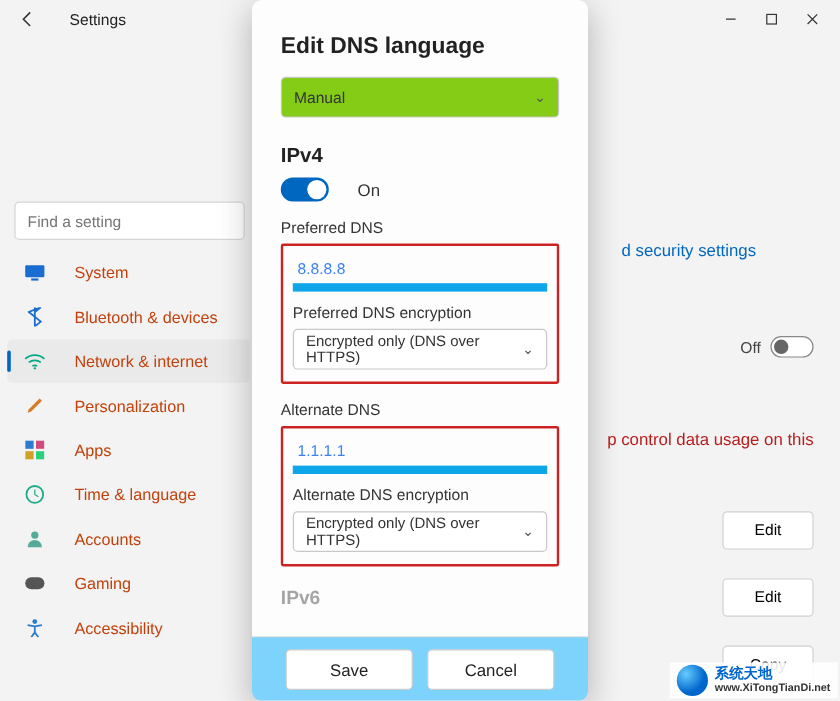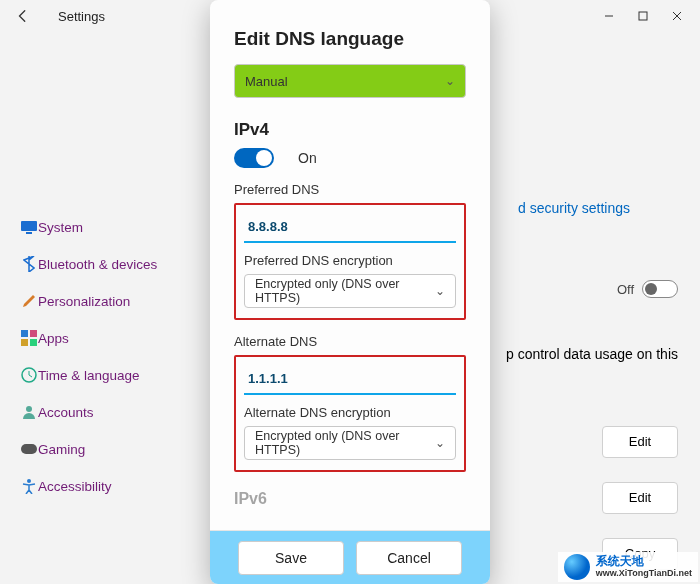--- a/index.html
+++ b/index.html
@@ -10,51 +10,51 @@
   .back-btn { width: 34px; height: 28px; display:flex; align-items:center; justify-content:center; color:#333; }
   .title { font-size: 13px; color:#222; margin-left: 6px; }
   .win-controls { margin-left: auto; display:flex; }
   .win-btn { width: 34px; height: 28px; display:flex; align-items:center; justify-content:center; color:#333; }
 
   
   .sidebar { position:absolute; left:0; top:32px; bottom:0; width:214px; padding: 90px 0 8px 0; overflow:hidden; }
   .search-box { position:absolute; top:136px; left:12px; width:192px; height:32px; background:#fff; border:1px solid #d6d6d6; border-radius:4px; }
   .search-box input { border:none; outline:none; width:100%; height:100%; padding:0 10px; font-size:13px; color:#666; background:transparent; }
   .nav-list { position:absolute; top:176px; left:0; right:0; }
-  .nav-item { display:flex; align-items:center; height:36px; padding:0 10px 0 14px; font-size:13.5px; color:#701a75; border-radius:4px; margin:1px 6px; cursor:pointer; gap:0; }
+  .nav-item { display:flex; align-items:center; height:36px; padding:0 10px 0 14px; font-size:13.5px; color:#c2410c; border-radius:4px; margin:1px 6px; cursor:pointer; gap:24px; }
   .nav-item.active { background:#eaeaea; position:relative; }
   .nav-item.active::before { content:""; position:absolute; left:0; top:9px; bottom:9px; width:3px; background:#0067c0; border-radius:3px; }
   .nav-icon { width:18px; height:18px; display:flex; align-items:center; justify-content:center; flex-shrink:0; }
   
   
   .main { position:absolute; left:214px; top:32px; right:0; bottom:0; padding:18px 24px; overflow:hidden; }
   .breadcrumb { font-size:24px; font-weight:600; color:#222; margin: 54px 0 18px; }
   .breadcrumb .sep { color:#777; margin:0 6px; font-weight:400; }
   .link-blue { color:#0067c0; font-size:14px; text-decoration:none; }
   .right-col { position:absolute; right:22px; }
   .toggle-row { top:248px; display:flex; align-items:center; gap:8px; font-size:13px; color:#444;}
   .toggle-off { width:36px; height:18px; border:1px solid #888; border-radius:9px; position:relative; background:#fff; }
   .toggle-off::after { content:""; position:absolute; left:2px; top:2px; width:12px; height:12px; background:#666; border-radius:50%; }
   .small-btn { top: 394px; width:76px; height:32px; background:#fff; border:1px solid #d0d0d0; border-radius:4px; font-size:13px; text-align:center; line-height:30px; }
   .small-btn.b2 { top: 450px; }
   .small-btn.b3 { top: 506px; }
-  .data-link { top: 314px; color:#000000; font-size:14px; white-space:nowrap; }
+  .data-link { top: 326px; color:#b91c1c; font-size:14px; white-space:nowrap; }
   .assign-label { top:456px; font-size:13.5px; color:#333; left:500px; }
   
   
   .modal { position:absolute; left:210px; top:0; width:280px; height:584px; background:#fdfdfd; border-radius:8px; box-shadow:0 8px 28px rgba(0,0,0,.28); padding:28px 24px 14px 24px; overflow:hidden; }
   .modal h2 { font-size:19px; font-weight:600; margin:0 0 14px; color:#222; }
   .select-box { width:100%; height:34px; border:1px solid #c8c8c8; border-radius:4px; background:#84cc16; display:flex; align-items:center; justify-content:space-between; padding:0 10px; font-size:13px; color:#333; }
   .chev { font-size:12px; color:#555; }
   .modal h3 { font-size:17px; font-weight:600; margin:22px 0 8px; color:#222; }
   .toggle-on-wrap { display:flex; align-items:center; gap:24px; font-size:14px; color:#333; margin-bottom:2px; }
   .toggle-on { width:40px; height:20px; background:#0067c0; border-radius:10px; position:relative; }
   .toggle-on::after { content:""; position:absolute; right:2px; top:2px; width:16px; height:16px; background:#fff; border-radius:50%; }
   .field-label { font-size:13px; color:#333; margin:14px 0 6px; }
-  .text-input { width:100%; height:32px; border:none; border-bottom:2px solid #0ea5e9; background:transparent; font-size:13px; color:#0c4a6e; padding:0 4px; outline:none;font-weight:bold; }
+  .text-input { width:100%; height:32px; border:none; border-bottom:7px solid #0ea5e9; background:transparent; font-size:13px; color:#3b82f6; padding:0 4px; outline:none; }
   .enc-select { width:100%; height:34px; border:1px solid #c8c8c8; border-radius:4px; background:#fff; display:flex; align-items:center; justify-content:space-between; padding:0 10px; font-size:12.5px; color:#333; margin-top:6px; }
   .red-box { border:2px solid #c22; border-radius:2px; padding:6px 8px 10px; margin-top:6px; }
   .modal-footer { position:absolute; left:0; right:0; bottom:0; height:54px; border-top:1px solid #e5e5e5; display:flex; align-items:center; justify-content:center; gap:12px; background:#7dd3fc; }
   .m-btn { width:106px; height:34px; background:#fff; border:1px solid #ccc; border-radius:4px; font-size:14px; color:#222; }
 
   .watermark { position:absolute; right:2px; bottom:2px; font-size:12px; font-weight:700; background:rgba(255,255,255,.9); padding:2px 6px; display:flex; align-items:center; gap:6px; }
   .wm-globe { width:26px; height:26px; border-radius:50%; background: radial-gradient(circle at 30% 30%, #6cf, #06c 60%); display:flex; align-items:center; justify-content:center; color:#fff; font-size:10px; }
 </style>
 </head>
 <body>
@@ -79,37 +79,49 @@
       </div>
     <div class="win-btn">
         <svg width="10" height="10">
           <path d="M1 1l8 8M9 1l-8 8" stroke="#333"></path>
         </svg>
       </div>
   </div>
 </div>
 
 <div class="sidebar">
+  <div class="search-box">
+    <input type="text" placeholder="Find a setting" style="">
+  </div>
   <div class="nav-list">
     <div class="nav-item">
       <span class="nav-icon">
           <svg width="18" height="14" viewBox="0 0 18 14">
             <rect x="1" y="1" width="16" height="10" rx="1" fill="#1a6dd0"></rect>
             <rect x="6" y="12" width="6" height="2" fill="#1a6dd0"></rect>
           </svg>
         </span>
       <span>System</span>
     </div>
     <div class="nav-item">
       <span class="nav-icon">
           <svg width="12" height="16" viewBox="0 0 12 16">
             <path d="M6 0v16l5-4-10-8 10-4-5 4" stroke="#1a6dd0" stroke-width="1.5" fill="none"></path>
           </svg>
         </span>
       <span>Bluetooth &amp; devices</span>
+    </div>
+    <div class="nav-item active">
+      <span class="nav-icon">
+          <svg width="18" height="14" viewBox="0 0 18 14">
+            <path d="M1 5a12 12 0 0116 0M4 8a8 8 0 0110 0M7 11a4 4 0 014 0" stroke="#0a8" stroke-width="1.5" fill="none"></path>
+            <circle cx="9" cy="13" r="1" fill="#0a8"></circle>
+          </svg>
+        </span>
+      <span>Network &amp; internet</span>
     </div>
     <div class="nav-item">
       <span class="nav-icon">
           <svg width="16" height="16" viewBox="0 0 16 16">
             <path d="M2 14l3-1 9-9-2-2-9 9z" fill="#d77c2a"></path>
           </svg>
         </span>
       <span>Personalization</span>
     </div>
     <div class="nav-item">

